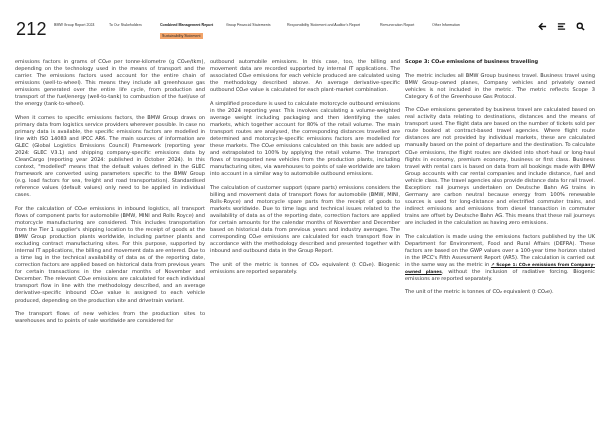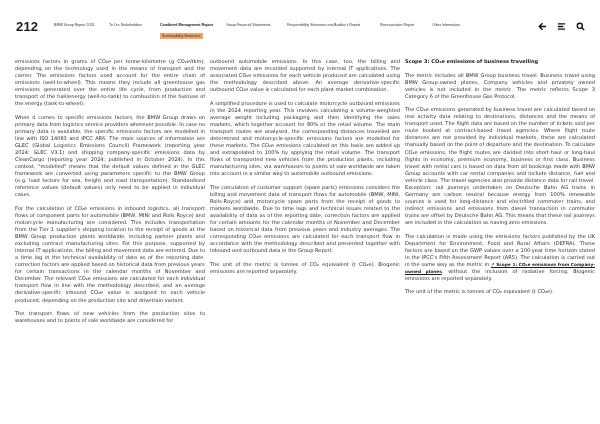--- a/index.html
+++ b/index.html
@@ -2,21 +2,21 @@
 <html><head>
 <meta charset="utf-8">
 <style>
   html, body { margin: 0; padding: 0; background: #ffffff; }
   body {
     width: 600px; height: 424px; overflow: hidden; position: relative;
     font-family: "Liberation Sans", "DejaVu Sans", sans-serif; color: #262626;
   }
   .page-number {
     position: absolute; left: 16px; top: 19px;
-    font-size: 13px; font-weight: bold; color: #1a1a1a; letter-spacing: 0.2px;
+    font-size: 18px; font-weight: normal; color: #1a1a1a; letter-spacing: 0.2px;
   }
   .nav { position: absolute; left: 54px; top: 23px; height: 12px; font-size: 3.6px; color: #333; }
   .nav-item { position: absolute; white-space: nowrap; top: 0; }
   .nav-item.active { font-weight: bold; color: #111; }
   .nav-sub {
     position: absolute; left: 160px; top: 33px;
     background: #f2a46a; color: #2b2b2b; font-size: 3.6px; padding: 1px 2px; white-space: nowrap;
   }
   .icons { position: absolute; top: 22px; left: 538px; display: flex; gap: 10px; align-items: center; }
   .icon { width: 9px; height: 9px; display: inline-flex; align-items: center; justify-content: center; }

